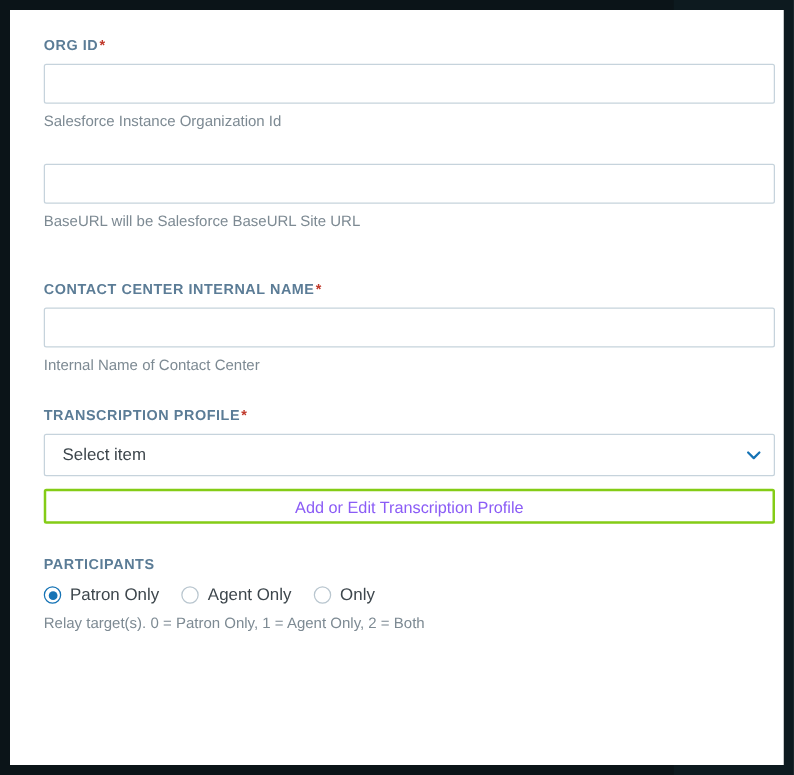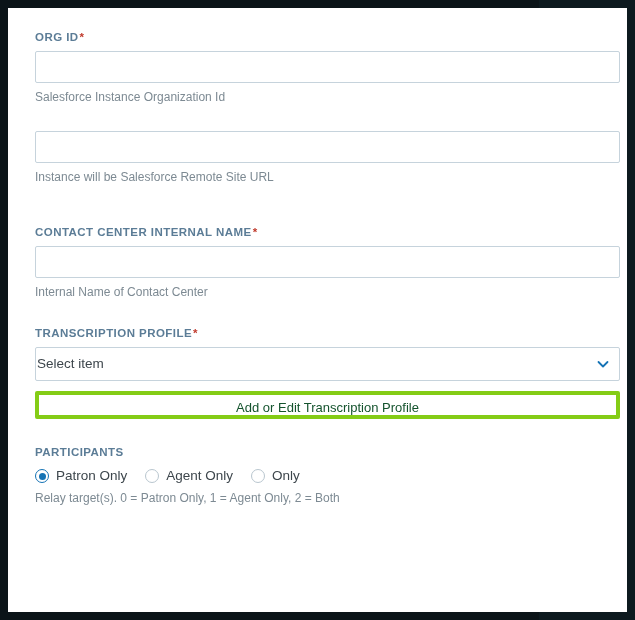--- a/index.html
+++ b/index.html
@@ -96,21 +96,21 @@
   }
   .select-box {
     box-sizing: border-box;
     width: 585px;
     height: 34px;
     border: 1px solid #c6d3dc;
     border-radius: 2px;
     background: #ffffff;
     display: flex;
     align-items: center;
-    padding: 0 1px;
+    padding: 0 14px;
   }
   .select-value {
     font-size: 13.5px;
     color: #3d464c;
     line-height: 16px;
   }
   .chevron {
     position: absolute;
     right: 10px;
     top: 50%;
@@ -120,24 +120,24 @@
     display: block;
   }
 
   
   .btn-outline {
     box-sizing: border-box;
     display: block;
     width: 585px;
     height: 28px;
     margin-top: 10px;
-    border: 4px solid #84cc16;
+    border: 2px solid #84cc16;
     border-radius: 2px;
     background: #ffffff;
-    color: #14532d;
+    color: #8b5cf6;
     font-family: "Liberation Sans", sans-serif;
     font-size: 13px;
     line-height: 26px;
     text-align: center;
     cursor: pointer;
     padding: 0;
   }
 
   
   .radio-row {
@@ -208,21 +208,21 @@
           <span>ORG ID</span><span class="req">*</span>
         </label>
         <input class="text-input" type="text" value="" style="">
         <span class="help-text">Salesforce Instance Organization Id</span>
       </div>
 
       <div class="spacer-lg"></div>
 
       <div class="field">
         <input class="text-input" type="text" value="" style="">
-        <span class="help-text">Instance will be Salesforce Remote Site URL</span>
+        <span class="help-text">BaseURL will be Salesforce BaseURL Site URL</span>
       </div>
 
       <div class="spacer-lg"></div>
 
 
       <div class="spacer-lg"></div>
 
       <div class="field">
         <label class="field-label">
           <span>CONTACT CENTER INTERNAL NAME</span><span class="req">*</span>

